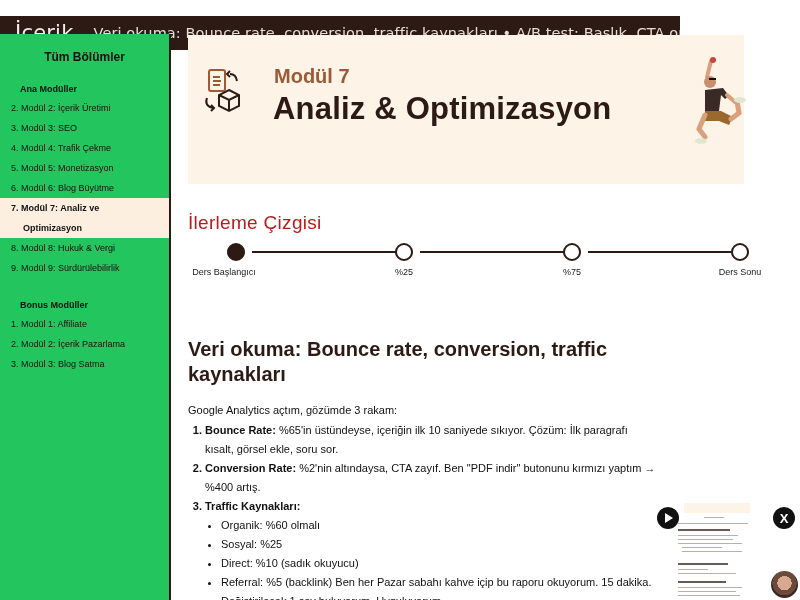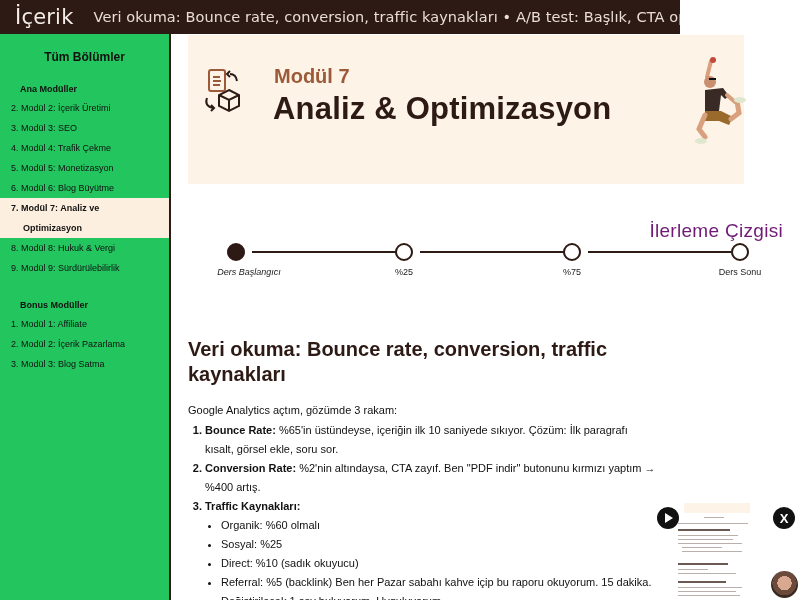--- a/index.html
+++ b/index.html
@@ -1,20 +1,20 @@
 <!DOCTYPE html>
 <html><head>
 <meta charset="utf-8">
 <style>
   * { box-sizing: border-box; margin: 0; padding: 0; }
   html, body { width: 800px; height: 600px; overflow: hidden; background: #ffffff; }
   body { font-family: "Liberation Sans", "DejaVu Sans", sans-serif; color: #2b1a14; position: relative; }
 
   
-  .topbar { position: absolute; left: 0; top: 0; width: 680px; height: 34px; background: #2d1a15; color: #f4ece6; display: flex; align-items: center; white-space: nowrap; overflow: hidden; }
+  .topbar { position: absolute; left: 0; top: 16px; width: 680px; height: 34px; background: #2d1a15; color: #f4ece6; display: flex; align-items: center; white-space: nowrap; overflow: hidden; }
   .topbar .brand { font-family: "DejaVu Sans", sans-serif; font-size: 21px; padding-left: 15px; padding-right: 20px; letter-spacing: 0.2px; }
   .topbar .ticker { font-family: "DejaVu Sans", sans-serif; font-size: 14.5px; color: #e9ddd5; letter-spacing: 0.1px; }
 
   
   .sidebar { position: absolute; left: 0; top: 34px; width: 171px; height: 566px; border-right: 2px solid #2d1a15; background: #22c55e; }
   .sidebar .title { font-weight: bold; font-size: 12px; text-align: center; margin-top: 16px; color: #111; }
   .sidebar .group-title { font-weight: bold; font-size: 9px; color: #111; padding-left: 20px; margin-top: 20px; margin-bottom: 4px; }
   .sidebar .group-title.bonus { margin-top: 22px; }
   .sidebar ul { list-style: none; }
   .sidebar li { font-size: 9px; color: #111; padding: 0 6px 0 11px; line-height: 20px; cursor: pointer; }
@@ -22,21 +22,21 @@
   .sidebar li.active .cont { display: block; padding-left: 12px; }
 
   
   .hero { position: absolute; left: 188px; top: 35px; width: 556px; height: 149px; background: #fdf3e7; }
   .hero .icon { position: absolute; left: 15px; top: 33px; width: 52px; height: 52px; }
   .hero .kicker { position: absolute; left: 86px; top: 30px; font-size: 20px; font-weight: bold; color: #9c5a39; }
   .hero .headline { position: absolute; left: 85px; top: 56px; font-size: 31px; font-weight: bold; color: #2d1a15; letter-spacing: 0.2px; }
   .hero .photo { position: absolute; left: 495px; top: 20px; width: 80px; height: 100px; }
 
   
-  .progress-title { position: absolute; left: 188px; width: 595px; top: 220px; text-align: right; font-size: 19px; color: #701a75; letter-spacing: 0.3px; }
+  .progress-title { position: absolute; left: 188px; width: 595px; top: 212px; text-align: left; font-size: 19px; color: #b91c1c; letter-spacing: 0.3px; }
   .progress { position: absolute; left: 200px; top: 242px; width: 580px; height: 40px; }
   .progress .line { position: absolute; top: 9px; height: 2px; background: #2d1a15; }
   .progress .node { position: absolute; top: 1px; width: 18px; height: 18px; border: 2px solid #2d1a15; border-radius: 50%; background: #fff; cursor: pointer; }
   .progress .node.done { background: #2d1a15; }
   .progress .label { position: absolute; top: 25px; font-size: 9px; color: #222; white-space: nowrap; transform: translateX(-50%); }
 
   
   .article { position: absolute; left: 188px; top: 311px; width: 470px; margin-top: 26px; }
   .article h2 { font-size: 20px; font-weight: bold; color: #2d1a15; line-height: 25px; }
   .article p.intro { font-size: 11px; color: #111; margin-top: 17px; }
@@ -125,21 +125,21 @@
 <div class="progress">
   <div class="line" style="left:52px; width:145px;"></div>
   <div class="line" style="left:220px; width:145px;"></div>
   <div class="line" style="left:388px; width:143px;"></div>
 
   <div class="node done" style="left:27px;"></div>
   <div class="node" style="left:195px;"></div>
   <div class="node" style="left:363px;"></div>
   <div class="node" style="left:531px;"></div>
 
-  <div class="label" style="left:49px;font-style:italic;">Ders Başlangıcı</div>
+  <div class="label" style="left:24px;">Ders Başlangıcı</div>
   <div class="label" style="left:204px;">%25</div>
   <div class="label" style="left:372px;">%75</div>
   <div class="label" style="left:540px;">Ders Sonu</div>
 </div>
 
 <article class="article">
   <h2>Veri okuma: Bounce rate, conversion, traffic kaynakları</h2>
   <p class="intro">Google Analytics açtım, gözümde 3 rakam:</p>
   <ol>
     <li><b>Bounce Rate:</b><span> %65'in üstündeyse, içeriğin ilk 10 saniyede sıkıyor. Çözüm: İlk paragrafı kısalt, görsel ekle, soru sor.</span></li>

